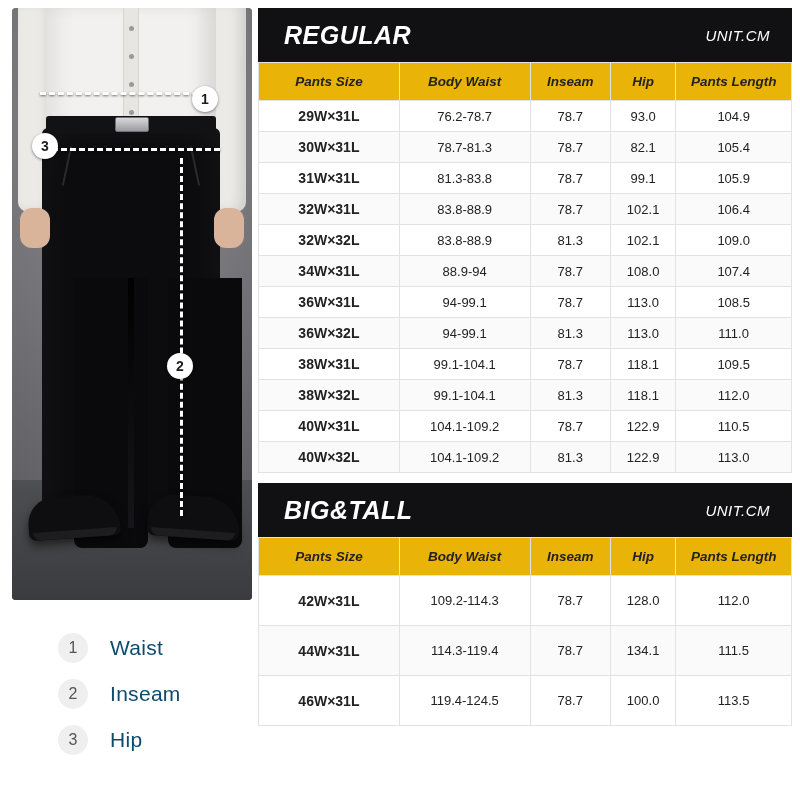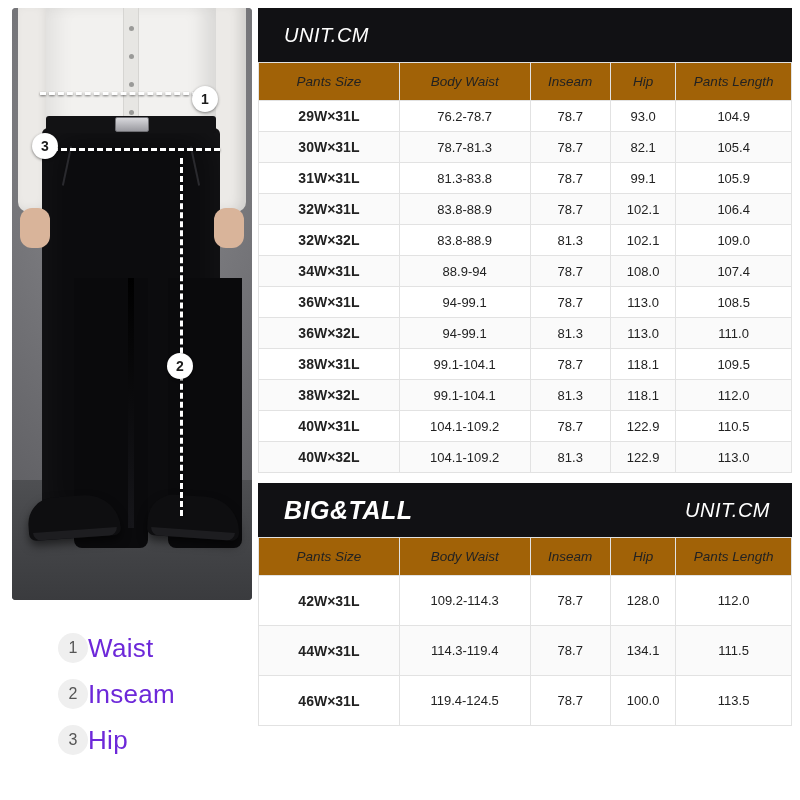--- a/index.html
+++ b/index.html
@@ -163,22 +163,23 @@
     height: 46px;
   }
   .legend-badge {
     width: 30px; height: 30px; border-radius: 50%;
     background: #efefef; color: #555;
     display: flex; align-items: center; justify-content: center;
     font-size: 16px; font-weight: 400;
     flex: 0 0 30px;
   }
   .legend-label {
-    font-size: 26px;
-    color: #6d28d9;
+    margin-left: 22px;
+    font-size: 21px;
+    color: #0c4a6e;
     letter-spacing: .3px;
   }
 
   
   .right {
     flex: 1 1 auto;
     padding: 8px 8px 0 0;
   }
   .table-block { margin-bottom: 10px; }
   .tbl-header {
@@ -190,41 +191,41 @@
     justify-content: space-between;
     padding: 0 22px 0 26px;
   }
   .tbl-title {
     font-size: 25px;
     font-weight: 700;
     font-style: italic;
     letter-spacing: .5px;
   }
   .tbl-unit {
-    font-size: 20px;
+    font-size: 15px;
     font-style: italic;
     font-weight: 400;
     letter-spacing: .5px;
   }
   table {
     width: 100%;
     border-collapse: collapse;
     table-layout: fixed;
   }
   th, td {
     border: 1px solid #e2e2e2;
     text-align: center;
     color: #222;
   }
   thead th {
     height: 38px;
     font-size: 13.5px;
-    font-weight: 400;
+    font-weight: 700;
     font-style: italic;
-    background: #a16207;
+    background: #eab308;
   }
   tbody td {
     height: 31px;
     font-size: 13px;
     background: #fff;
   }
   tbody tr:nth-child(even) td { background: #fafafa; }
   tbody td:first-child { font-weight: 700; font-size: 14px; }
   .big tbody td { height: 50px; }
   col.c1 { width: 28%; }
@@ -293,20 +294,21 @@
         <div class="legend-badge">3</div>
         <div class="legend-label">Hip</div>
       </div>
     </div>
   </div>
 
   <div class="right">
 
     <div class="table-block">
       <div class="tbl-header">
+        <span class="tbl-title">REGULAR</span>
         <span class="tbl-unit">UNIT.CM</span>
       </div>
       <table>
         <colgroup>
             <col class="c1">
             <col class="c2">
             <col class="c3">
             <col class="c4">
             <col class="c5">
           </colgroup>

